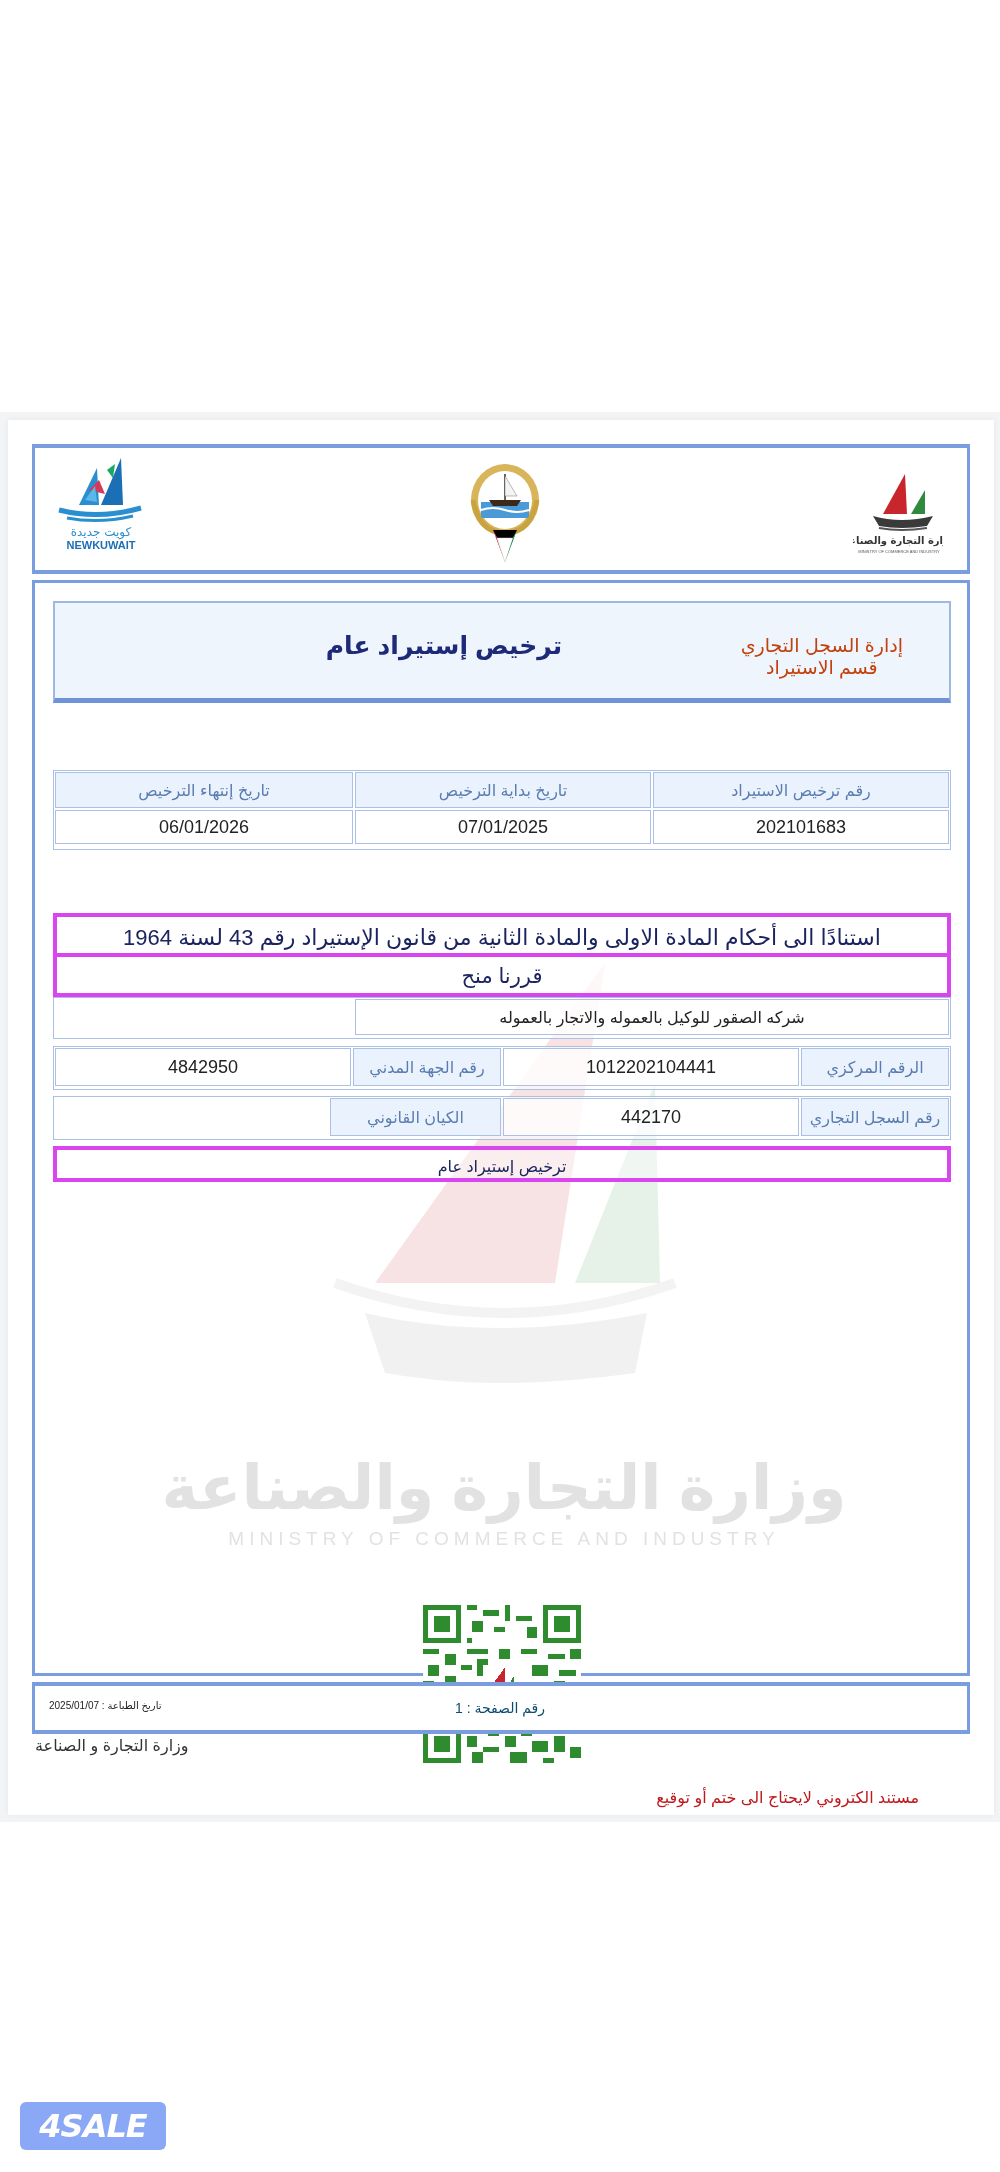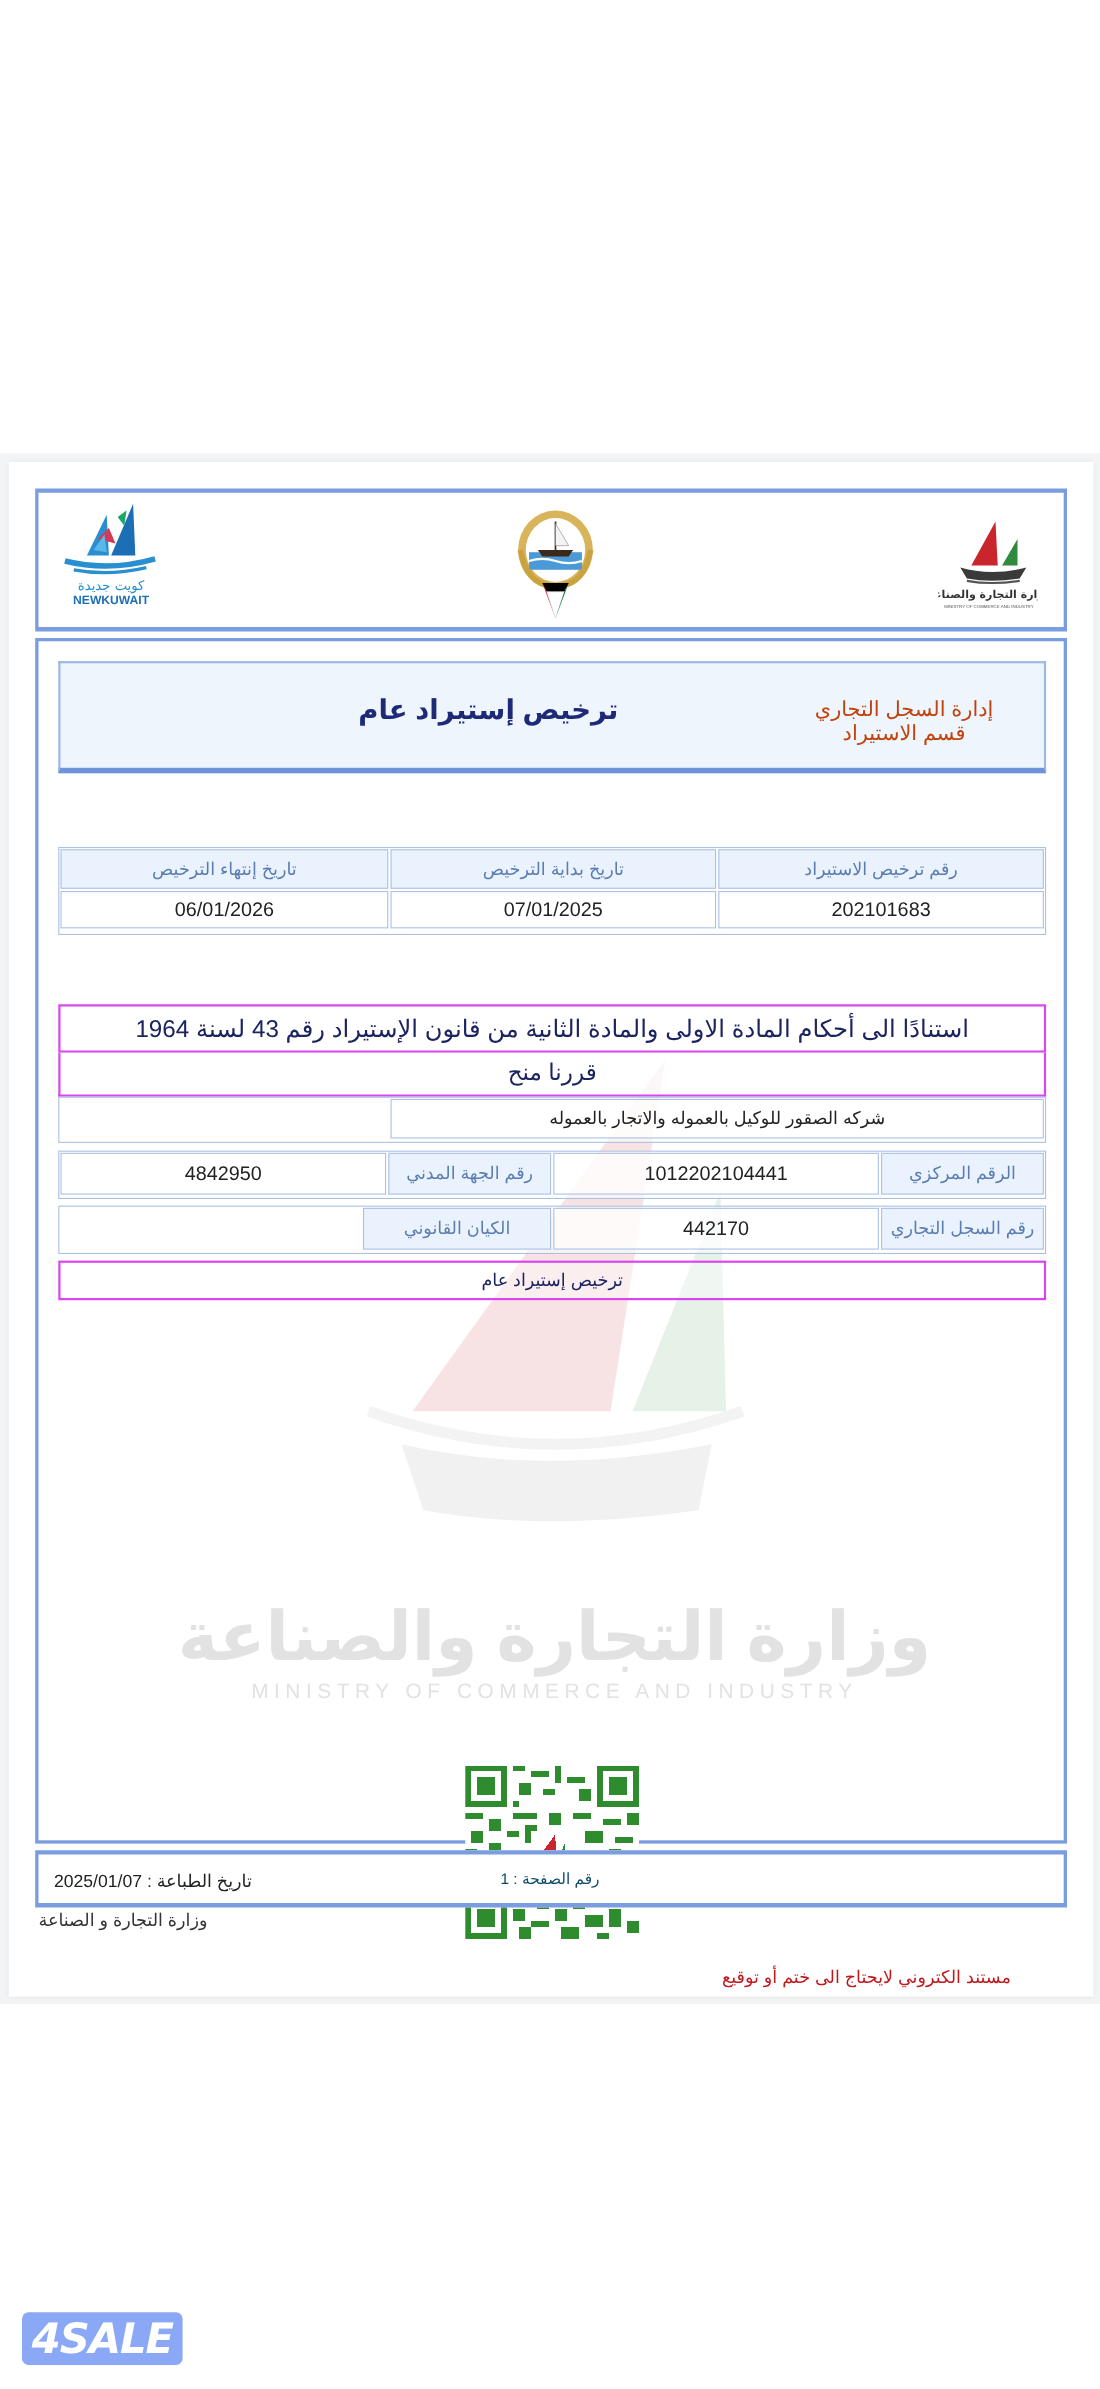--- a/index.html
+++ b/index.html
@@ -45,51 +45,51 @@
     border: 1px solid #aac0e4; display: flex; align-items: center; justify-content: center;
     font-size: 18px; color: #222; margin: 1px;
   }
   .cell.label { background: #eaf3fd; color: #5a7cb0; font-size: 16px; }
   .cell.value { background: #fff; color: #222; }
 
   .dates { left: 18px; top: 187px; width: 898px; height: 80px; }
 
   .legal { left: 18px; top: 330px; width: 898px; height: 228px; border: none; background: transparent; }
   .legal .line {
-    position: absolute; left: 0; width: 898px; border: 2px solid #d946ef; text-align: center;
+    position: absolute; left: 0; width: 898px; border: 4px solid #d946ef; text-align: center;
     direction: rtl; color: #1c2460; background: rgba(255,255,255,0.7);
   }
 
   .watermark { position: absolute; left: 0; top: 0; width: 938px; height: 1096px; pointer-events: none; }
 
   .wm-text {
     position: absolute; left: 0; width: 938px; text-align: center; color: #e2e2e2;
   }
 
   .qr { position: absolute; left: 388px; top: 1022px; }
   .qr-caption {
     position: absolute; left: 0; width: 938px; top: 1153px; text-align: left;
     direction: rtl; font-size: 16px; color: #333;
   }
   .e-note {
     position: absolute; right: 48px; top: 1205px; direction: rtl; color: #c0181c; font-size: 16px;
   }
 
   .footer-frame { left: 24px; top: 1262px; width: 938px; height: 52px; border-width: 4px 3px; }
   .footer-print {
-    position: absolute; left: 14px; top: 14px; font-size: 16px; color: #222; direction: ltr;
+    position: absolute; left: 14px; top: 14px; font-size: 10px; color: #222; direction: ltr;
   }
   .footer-page {
     position: absolute; left: 420px; top: 14px; font-size: 14px; color: #0c4a6e; direction: rtl;
   }
 
   .brand-4sale {
     position: absolute; left: 20px; top: 2102px; width: 146px; height: 48px;
     background: #8aa8f5; border-radius: 6px; color: #fff; font-weight: bold;
-    font-style: italic; font-size: 38px; text-align: center; line-height: 48px; letter-spacing: -1px;
+    font-style: italic; font-size: 32px; text-align: center; line-height: 48px; letter-spacing: -1px;
     font-family: "DejaVu Sans", sans-serif;
   }
 </style>
 </head>
 <body>
 
 <div class="page-shadow"></div>
 
 <div class="page">
 

